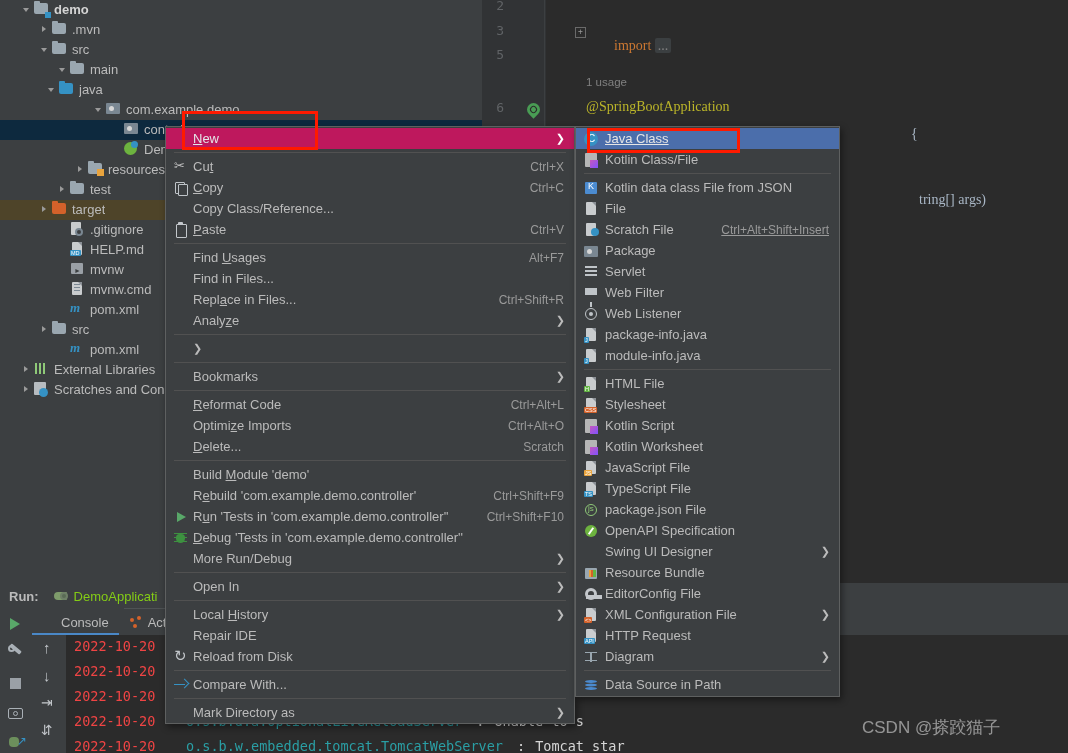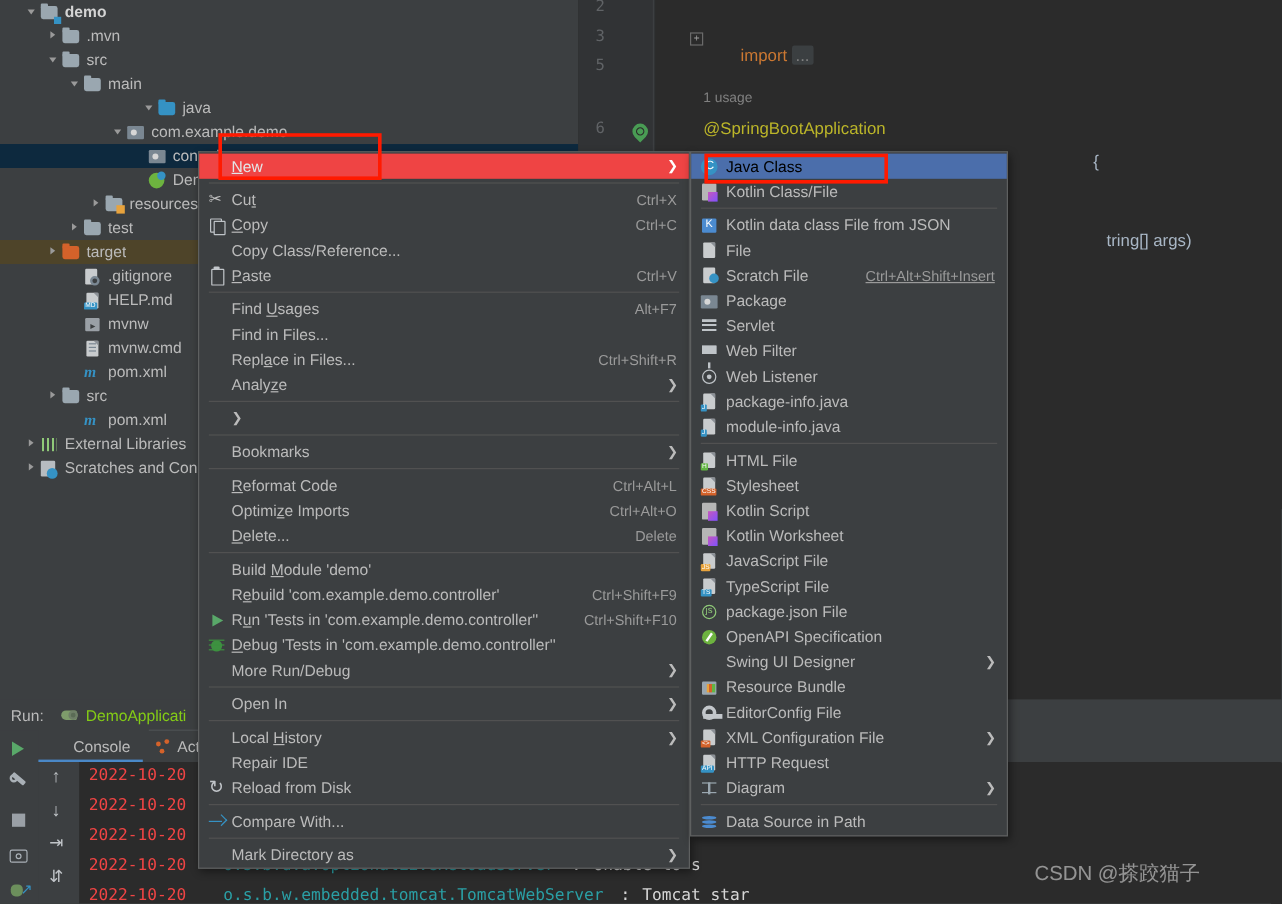--- a/index.html
+++ b/index.html
@@ -12,21 +12,21 @@
   }
   #root{position:relative;width:1068px;height:753px;overflow:hidden;}
 
   
   .tree{
     position:absolute;left:0;top:0;width:482px;height:600px;
     background:#3C3F41;overflow:hidden;
   }
   .tree-row{
     position:relative;height:20px;line-height:20px;white-space:nowrap;
-    display:flex;align-items:center;font-size:13px;color:#BBBBBB;
+    display:flex;font-size:13px;color:#BBBBBB;
   }
   .tree-row.sel{background:#0D293E;}
   .tree-row.target-row{background:#4E4429;}
   .arrow{
     width:11px;height:20px;display:inline-block;flex:0 0 auto;
     position:relative;
   }
   .arrow.closed::before{
     content:"";position:absolute;left:2px;top:6px;
     border-left:4px solid #9A9A9A;border-top:3.5px solid transparent;
@@ -80,35 +80,35 @@
   
   .editor{
     position:absolute;left:482px;top:0;right:0;height:583px;background:#2B2B2B;
     font-family:"DejaVu Sans Mono","Liberation Mono",monospace;font-size:14px;
     overflow:hidden;
   }
   .gutter{position:absolute;left:0;top:0;width:64px;height:100%;background:#313335;}
   .gnum{position:absolute;right:42px;color:#606366;font-size:13px;font-family:"DejaVu Sans Mono",monospace;}
   .gutter-line{position:absolute;left:62px;top:0;bottom:0;width:1px;background:#3C3F41;}
   .code{position:absolute;left:64px;top:0;right:0;height:100%;}
-  .cl{position:absolute;white-space:pre;font-family:Liberation Sans, sans-serif;}
+  .cl{position:absolute;white-space:pre;font-family:Liberation Serif, serif;}
   .kw{color:#CC7832;}
   .ann{color:#BBB529;text-align:right;}
   .plain{color:#A9B7C6;}
   .fold-dots{background:#3B3F41;color:#808080;padding:0 3px;border-radius:2px;}
   .usage{color:#808080;font-family:"Liberation Sans",sans-serif;font-size:11.5px;}
   .foldbox{position:absolute;width:9px;height:9px;border:1px solid #6A6A6A;color:#9A9A9A;
            font-size:8px;line-height:8px;text-align:center;font-family:"DejaVu Sans Mono",monospace;}
   .runmark{position:absolute;width:13px;height:13px;border-radius:50% 50% 50% 0;background:#499C54;transform:rotate(-45deg);}
   .runmark::after{content:"";position:absolute;left:3px;top:3px;width:5px;height:5px;border:1.5px solid #2B2B2B;border-radius:50%;}
 
   
   .runpanel{position:absolute;left:0;top:583px;width:1068px;height:170px;background:#3C3F41;}
   .runhdr{position:absolute;left:0;top:0;height:26px;width:100%;display:flex;align-items:center;}
-  .runhdr .rl{margin-left:9px;color:#BBBBBB;font-size:13px;}
+  .runhdr .rl{margin-left:9px;color:#BBBBBB;font-size:13px;font-weight:bold;}
   .cfgicon{width:16px;height:16px;margin-left:14px;margin-right:5px;position:relative;}
   .cfgicon::before{content:"";position:absolute;left:1px;top:4px;width:13px;height:8px;background:#7E9C6B;border-radius:6px 2px 2px 6px;}
   .cfgicon::after{content:"";position:absolute;right:1px;top:4px;width:8px;height:8px;border-radius:50%;border:2px solid #6E7F67;box-sizing:border-box;background:#5A6B55;}
   .runtop-line{position:absolute;left:124px;top:25px;width:360px;height:1px;background:#4E5254;}
 
   .lefttools{position:absolute;left:0;top:26px;width:32px;height:144px;background:#3C3F41;}
   .lt{position:relative;width:32px;height:30px;}
   .tabs{position:absolute;left:32px;top:26px;height:26px;display:flex;align-items:center;}
   .tab{height:26px;display:flex;align-items:center;padding:0 10px;color:#BBBBBB;font-size:13px;position:relative;}
   .tab.active::after{content:"";position:absolute;left:0;right:0;bottom:0;height:2px;background:#4A88C7;}
@@ -126,38 +126,38 @@
   .wh{color:#D6D6D6;}
 
   
   .ctx{
     position:absolute;left:165px;top:126px;width:410px;
     background:#3C3F41;border:1px solid #5E6060;
     box-shadow:2px 3px 7px rgba(0,0,0,.45);
     padding:1px 0 0 0;box-sizing:border-box;
   }
   .mi{height:21px;display:flex;align-items:center;position:relative;font-size:13px;color:#BBBBBB;padding-left:0;}
-  .mi.hl{background:#ef4444;color:#E3E6E8;}
+  .mi.hl{background:#be185d;color:#E3E6E8;}
   .mi .mico2{width:16px;height:16px;margin-left:7px;margin-right:4px;flex:0 0 auto;position:relative;}
   .mi .mtext{flex:1 1 auto;white-space:nowrap;}
   .mi .msc{color:#9A9A9A;font-size:12px;margin-right:10px;white-space:nowrap;}
   .mi .sub{margin-right:9px;color:#BBBBBB;font-size:11px;}
   .mi.hl .sub{color:#fff;}
   .sep{height:1px;background:#515151;margin:3px 8px 3px 8px;}
   .u{text-decoration:underline;}
 
   
   .sub-menu{
     position:absolute;left:575px;top:126px;width:265px;
     background:#3C3F41;border:1px solid #5E6060;
     box-shadow:2px 3px 7px rgba(0,0,0,.45);
     padding:1px 0 1px 0;box-sizing:border-box;
   }
   .sm{height:21px;display:flex;align-items:center;font-size:13px;color:#BBBBBB;}
-  .sm.hl{background:#4B6EAB;color:#000000;}
+  .sm.hl{background:#4B6EAB;color:#e5e5e5;text-decoration:underline;}
   .sm .smico{width:16px;height:16px;margin-left:7px;margin-right:6px;flex:0 0 auto;position:relative;}
   .sm .smtext{flex:1 1 auto;white-space:nowrap;}
   .sm .smsc{color:#9A9A9A;font-size:12px;margin-right:10px;text-decoration:underline;}
   .sm .smarrow{margin-right:9px;font-size:11px;}
 
   
   .redbox{position:absolute;border:3px solid #FF1A00;box-sizing:border-box;pointer-events:none;}
 
   
   .i-cut,.i-copy,.i-paste,.i-run,.i-debug,.i-reload,.i-compare{position:absolute;inset:0;}
@@ -242,21 +242,21 @@
         </span>
         <span class="lbl">src</span>
       </div>
       <div class="tree-row" style="padding-left: 58px;">
         <span class="arrow open"></span>
         <span class="ico">
           <span class="fold"></span>
         </span>
         <span class="lbl">main</span>
       </div>
-      <div class="tree-row" style="padding-left: 120px;">
+      <div class="tree-row" style="padding-left: 47px;">
         <span class="arrow open"></span>
         <span class="ico">
           <span class="fold blue"></span>
         </span>
         <span class="lbl">java</span>
       </div>
       <div class="tree-row" style="padding-left: 94px;">
         <span class="arrow open"></span>
         <span class="ico">
           <span class="pkg"></span>
@@ -534,21 +534,21 @@
         <span class="msc">Ctrl+Alt+L</span>
       </div>
       <div class="mi">
         <span class="mico2"></span>
         <span class="mtext">Optimi<span class="u">z</span>e Imports</span>
         <span class="msc">Ctrl+Alt+O</span>
       </div>
       <div class="mi">
         <span class="mico2"></span>
         <span class="mtext"><span class="u">D</span>elete...</span>
-        <span class="msc">Delete</span>
+        <span class="msc">Scratch</span>
       </div>
       <div class="sep"></div>
       <div class="mi">
         <span class="mico2"></span>
         <span class="mtext">Build <span class="u">M</span>odule 'demo'</span>
       </div>
       <div class="mi">
         <span class="mico2"></span>
         <span class="mtext">R<span class="u">e</span>build 'com.example.demo.controller'</span>
         <span class="msc">Ctrl+Shift+F9</span>

